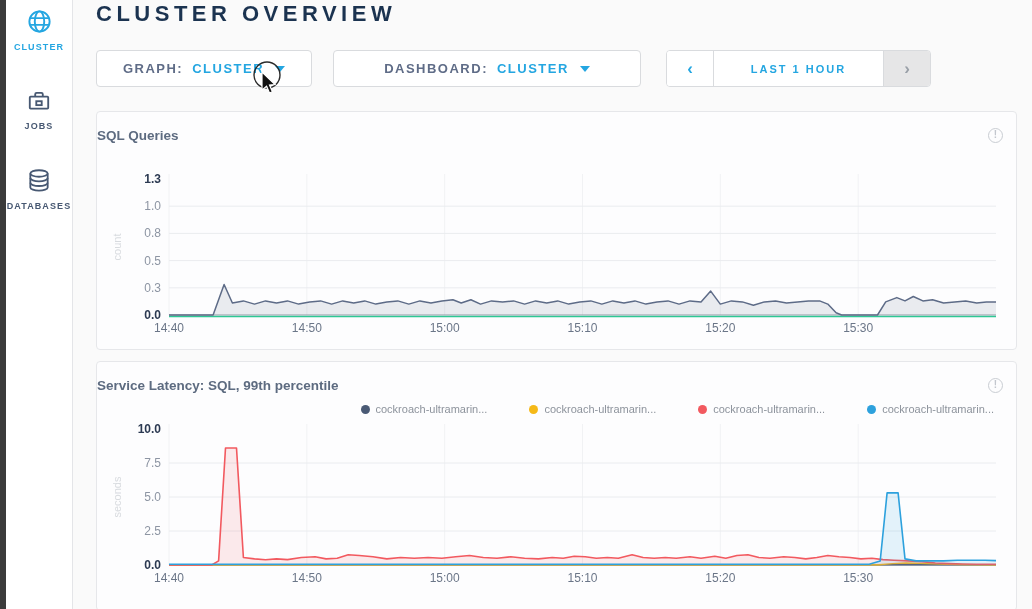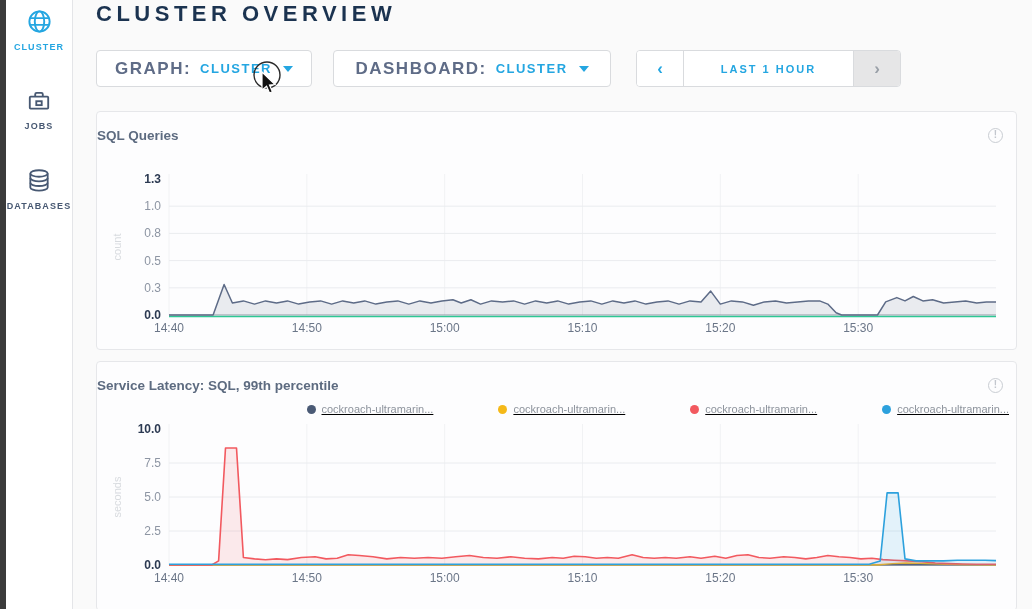--- a/index.html
+++ b/index.html
@@ -17,22 +17,22 @@
 
   
   .main { position:absolute; left:96px; top:0; width:921px; }
   .page-title { margin-top:1px; font-size:22px; font-weight:800; letter-spacing:4.5px; color:#1b3350; }
 
   
   .controls { display:flex; align-items:center; margin-top:23px; height:37px; }
   .dropdown { height:37px; background:#fff; border:1px solid #d9dbde; border-radius:4px;
               display:flex; align-items:center; justify-content:center; gap:9px; cursor:pointer; }
   .dd-graph { width:216px; }
-  .dd-dashboard { width:278px; margin-left:21px; }
-  .ctl-label { font-size:17px; font-weight:bold; letter-spacing:1.5px; color:#5f6c87; }
+  .dd-dashboard { width:308px; margin-left:21px; }
+  .ctl-label { font-size:13px; font-weight:bold; letter-spacing:1.5px; color:#5f6c87; }
   .ctl-value { font-size:13px; font-weight:bold; letter-spacing:1.5px; color:#24a6e1; }
   .caret { width:0; height:0; border-left:5px solid transparent; border-right:5px solid transparent;
            border-top:6px solid #24a6e1; margin-left:2px; }
   .time-picker { margin-left:25px; height:37px; display:flex; background:#fff;
                  border:1px solid #d9dbde; border-radius:4px; overflow:hidden; }
   .tp-btn { width:46px; height:100%; display:flex; align-items:center; justify-content:center;
             background:#fff; border:none; font-size:17px; font-weight:bold; color:#24a6e1; cursor:pointer; }
   .tp-label { width:171px; display:flex; align-items:center; justify-content:center;
               border-left:1px solid #d9dbde; border-right:1px solid #d9dbde;
               font-size:11px; font-weight:bold; letter-spacing:2px; color:#24a6e1; cursor:pointer; }
@@ -40,21 +40,21 @@
 
   
   .card { position:relative; width:921px; background:#fdfdfe; border:1px solid #e6e7ea; border-radius:4px; }
   .card-1 { margin-top:24px; height:239px; }
   .card-2 { margin-top:11px; height:250px; }
   .card-head { position:absolute; top:14px; left:0; width:100%; text-align:left; }
   .chart-title { font-size:13.5px; font-weight:bold; color:#5d6b80; }
   .info-icon { position:absolute; top:16px; right:13px; width:15px; height:15px; border:1.4px solid #c9cdd3;
                border-radius:50%; color:#c3c7ce; font-size:10px; line-height:12px; text-align:center;
                font-weight:bold; cursor:pointer; }
-  .legend { position:absolute; top:41px; right:7px; display:flex; gap:65px;text-decoration:underline; }
+  .legend { position:absolute; top:41px; right:22px; display:flex; gap:42px; }
   .legend-item { display:flex; align-items:center; gap:6px; cursor:pointer; }
   .legend-dot { width:9px; height:9px; border-radius:50%; }
   .legend-item span:last-child { font-size:11px; color:#8d939c; }
   .chart-svg { position:absolute; left:0; top:0; }
   .chart-svg .ytick { font-size:12px; fill:#8d95a3; font-family:"Liberation Sans", sans-serif; }
   .chart-svg .ytick.strong { fill:#2c3a52; font-weight:bold; }
   .chart-svg .xtick { font-size:12px; fill:#6b7688; font-family:"Liberation Sans", sans-serif; }
   .chart-svg .axis-label { font-size:11px; fill:#d8dbdf; font-family:"Liberation Sans", sans-serif; }
 
   

